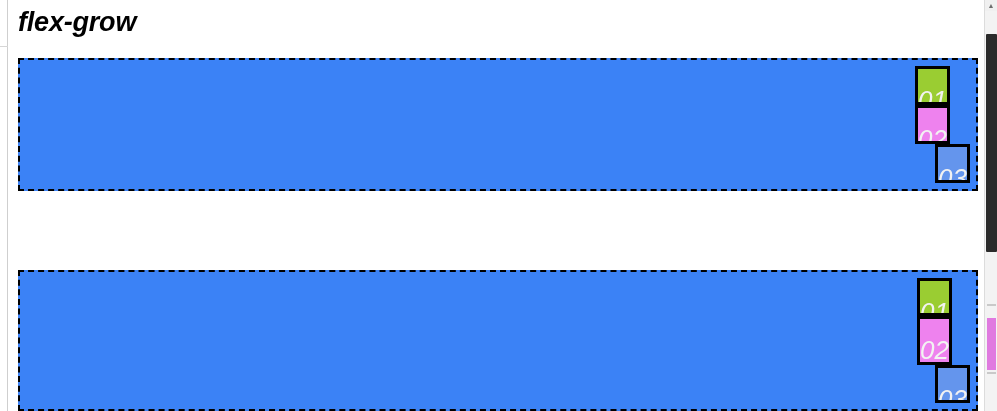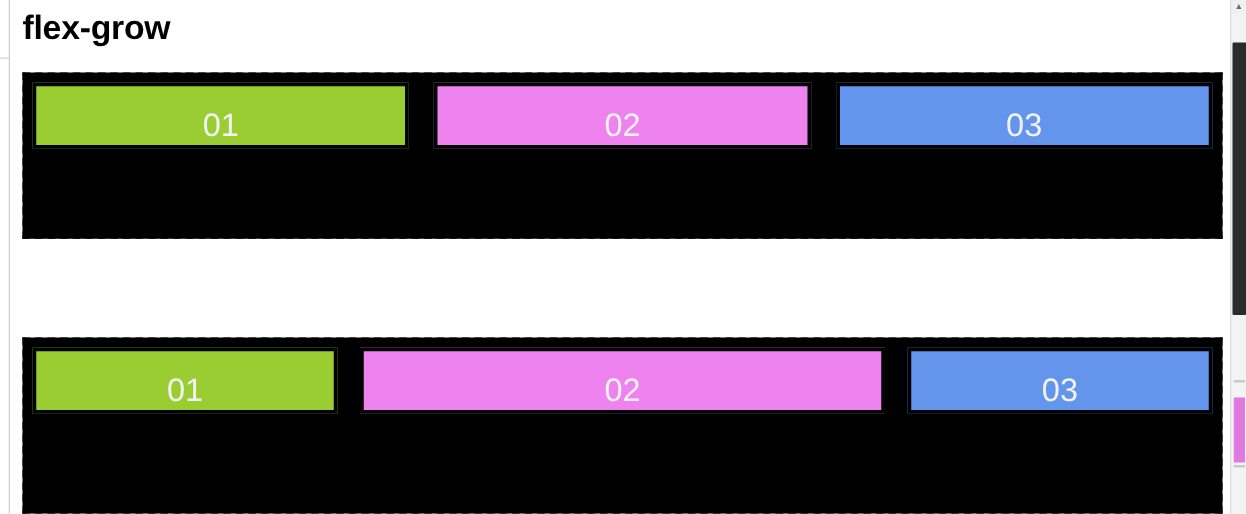--- a/index.html
+++ b/index.html
@@ -100,20 +100,21 @@
 
   
   .content {
     position: absolute;
     left: 9px;
     top: 0;
     width: 975px;
     height: 347px;
     padding: 0;
     box-sizing: border-box;
+    font-style: italic;
   }
 
   .section-title {
     margin: 0;
     padding: 0;
     position: absolute;
     left: 9px;
     font-size: 27px;
     font-weight: bold;
     color: #000000;
@@ -125,23 +126,23 @@
   .section-title.t2 { top: 221px; }
 
   
   .flex-container {
     position: absolute;
     left: 9px;
     width: 960px;
     border: 2px dashed #000000;
     box-sizing: border-box;
     display: flex;
-    flex-direction: row;
-    align-items: flex-start;
-    background: #000000;
+    flex-direction: column;
+    align-items: flex-end;
+    background: #3b82f6;
     padding: 6px;
   }
   .flex-container.row1 {
     top: 58px;
     height: 133px;
   }
   .flex-container.row2 {
     top: 270px;
     height: 141px;
   }

